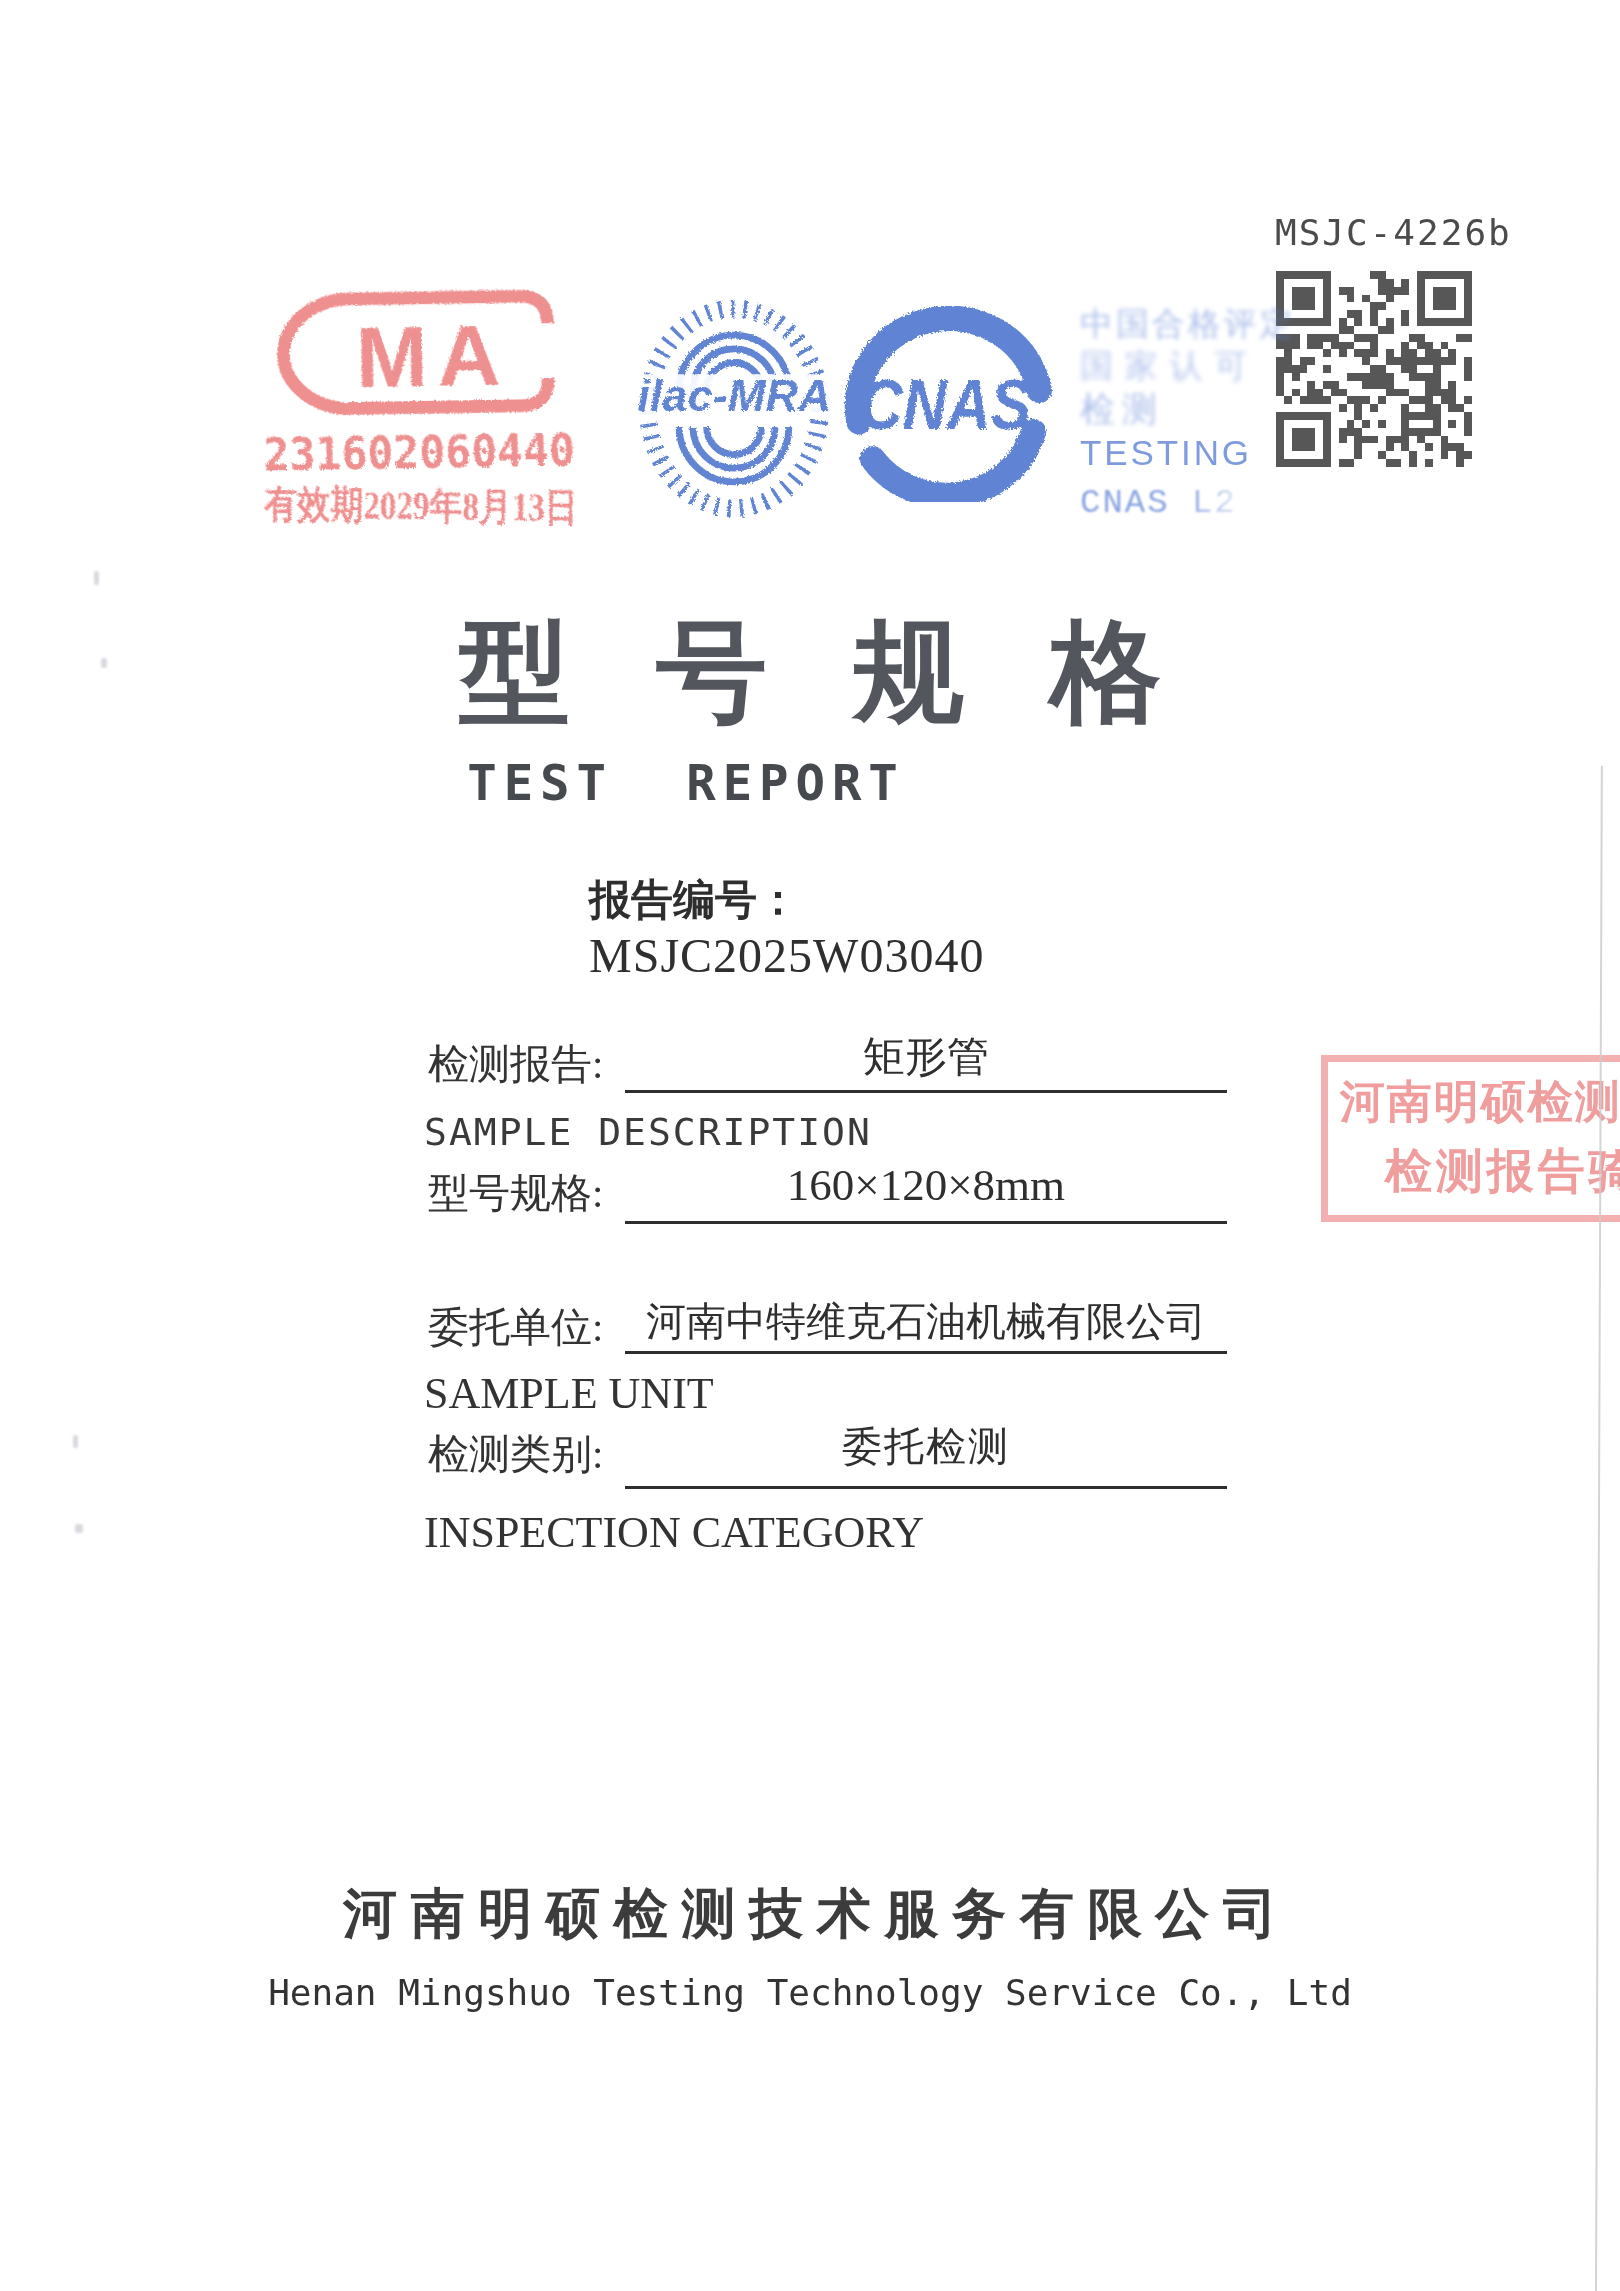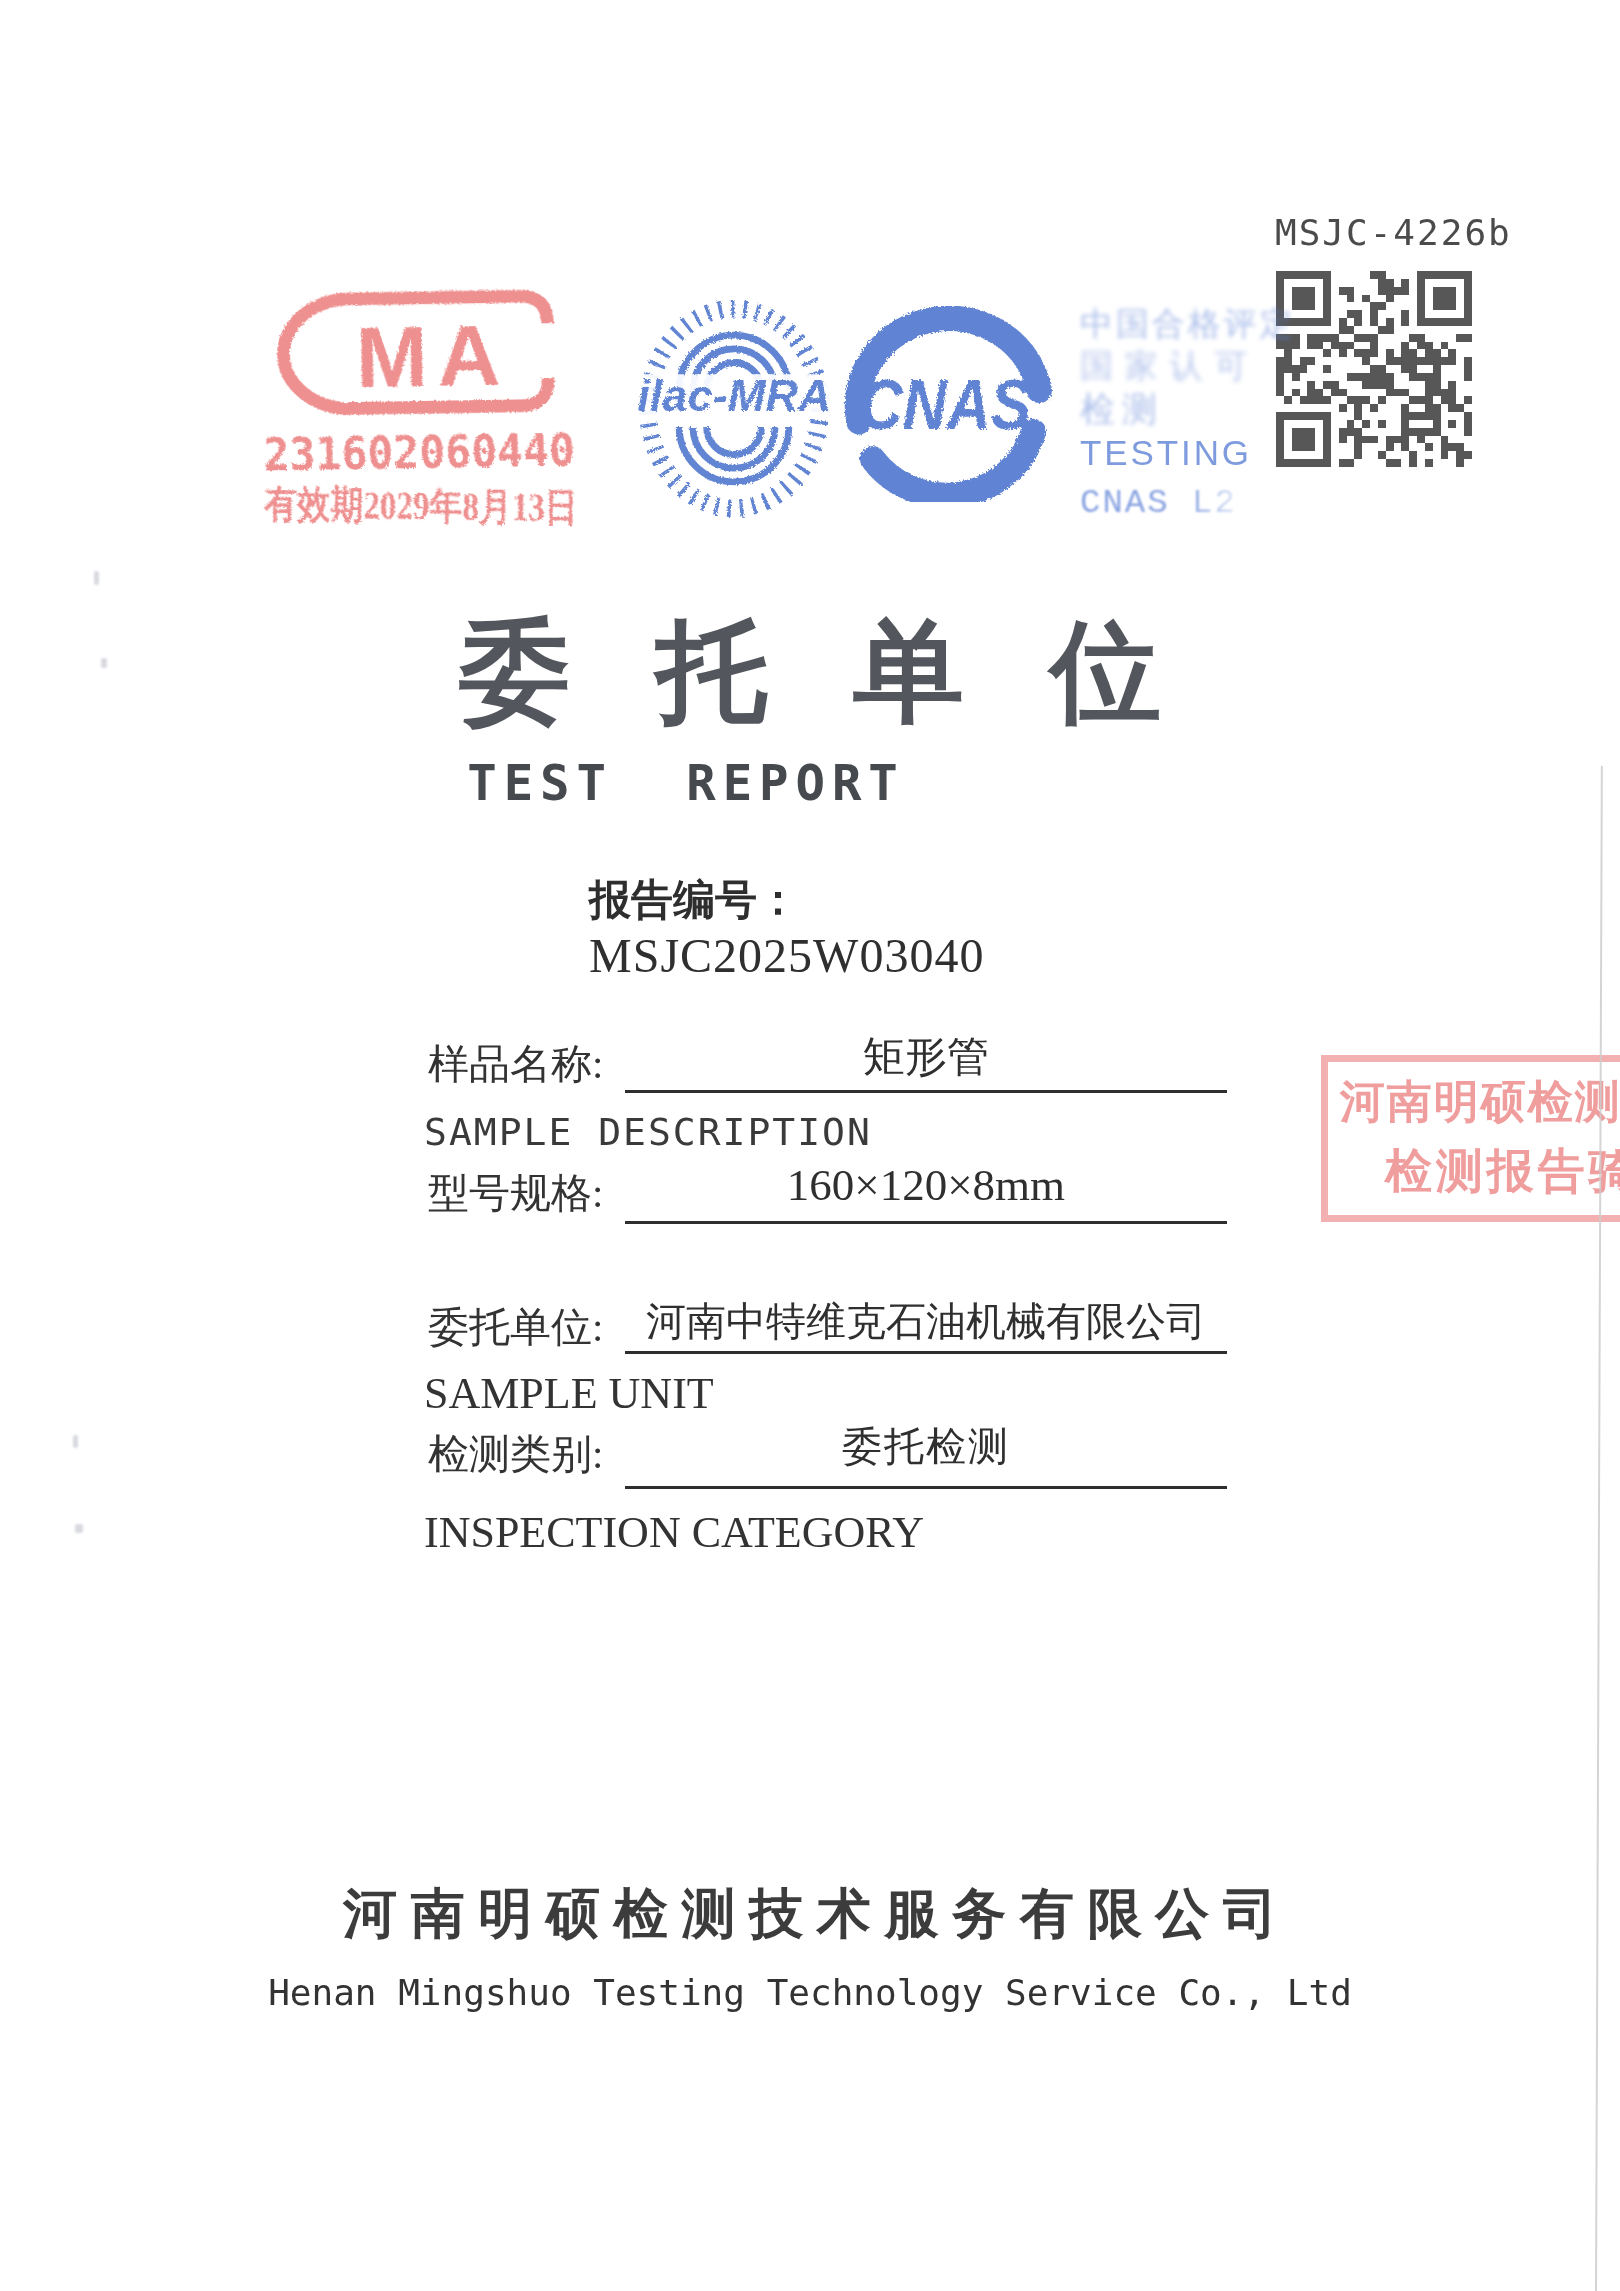--- a/index.html
+++ b/index.html
@@ -439,29 +439,29 @@
   </div>
 
   <div class="abs cnas-side">
     <div class="cs1">中国合格评定</div>
     <div class="cs2">国家认可</div>
     <div class="cs3">检测</div>
     <div class="cs4">TESTING</div>
     <div class="cs5">CNAS L2</div>
   </div>
 
-  <div class="abs title-cn">委托单位</div>
+  <div class="abs title-cn">型号规格</div>
   <div class="abs title-en">TEST REPORT</div>
 
   <div class="abs report-no">
     <span class="lab">报告编号：</span>
     <span class="val">MSJC2025W03040</span>
   </div>
 
-  <div class="abs f-label" style="top:1037px">样品名称:</div>
+  <div class="abs f-label" style="top:1037px">检测报告:</div>
   <div class="abs f-value" style="top:1029px;font-size:42px">矩形管</div>
   <div class="abs f-line" style="top:1090px"></div>
   <div class="abs f-sub-mono" style="top:1110px">SAMPLE DESCRIPTION</div>
 
   <div class="abs f-label" style="top:1166px">型号规格:</div>
   <div class="abs f-value" style="top:1159px;font-size:45px">160×120×8mm</div>
   <div class="abs f-line" style="top:1221px"></div>
 
   <div class="abs f-label" style="top:1300px">委托单位:</div>
   <div class="abs f-value" style="top:1294px;font-size:40px">河南中特维克石油机械有限公司</div>

